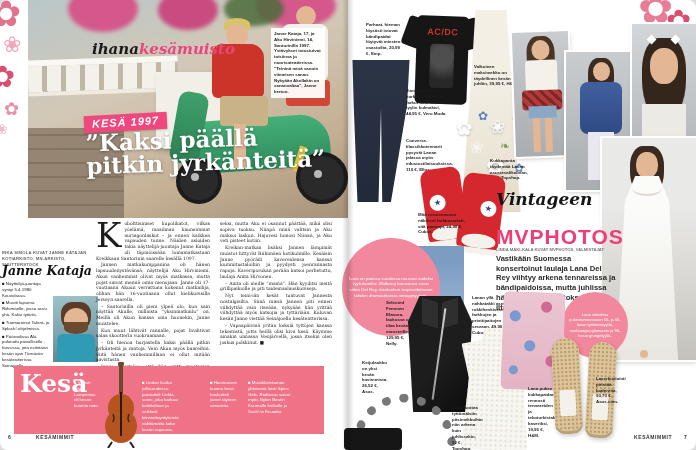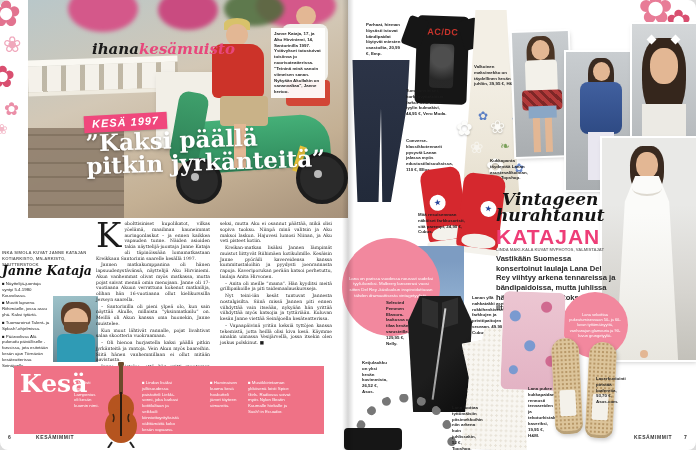--- a/index.html
+++ b/index.html
@@ -287,23 +287,22 @@
     <div class="abs photo" style="left:254px;top:138px;width:94px;height:222px;background:linear-gradient(180deg,#e9e9e7 0 30%,#d6d4cf 70%,#c3c1ba 100%);">
       <div class="hair-dark" style="left:28px;top:8px;width:34px;height:52px;"></div>
       <div class="head-skin" style="left:34px;top:14px;width:22px;height:26px;border-radius:46%;"></div>
       <div class="abs" style="position:absolute;left:8px;top:38px;width:74px;height:184px;background:linear-gradient(180deg,#fbfbf9 0 20%,#f2f1ed 60%,#e8e6df 100%);clip-path:polygon(34% 0,66% 0,80% 14%,92% 100%,8% 100%,20% 14%);"></div>
       <div class="abs" style="position:absolute;left:30px;top:42px;width:30px;height:14px;border-radius:50%;border-bottom:2px solid #ddd9d0;"></div>
       <div class="head-skin" style="left:38px;top:212px;width:8px;height:8px;"></div>
     </div>
 
     <div class="abs" id="rp-headline" style="left:148px;top:191px;text-align:center;">
       <span style="display:block;">Vintageen</span>
-      <span style="display:block;">hurahtanut</span>
-    </div>
-    <div class="abs" id="rp-headline-accent" style="left:148px;top:226px;">KATAJAN</div>
+    </div>
+    <div class="abs" id="rp-headline-accent" style="left:148px;top:226px;">MVPHOTOS</div>
     <div class="abs" id="byline-right" style="left:148px;top:247px;">LINDA MÄKI-KALA  KUVAT MVPHOTOS, VALMISTAJAT</div>
     <div class="abs" id="rp-standfirst" style="left:148px;top:254px;">Vastikään Suomessa konsertoinut laulaja Lana Del Rey viihtyy arkena tennareissa ja bändipaidoissa, mutta juhlissa hän säväyttää veistoksellisissa iltapuvuissa.</div>
 
     <div class="abs badge" style="left:-6px;top:238px;width:86px;height:86px;padding:6px;">Lana on parissa vuodessa noussut uudeksi tyyli-ikoniksi. Mulberry lanseerasi vuosi sitten Del Rey -käsilaukun inspiroiduttuaan tähden dramaattisesta vintagetyylistä.</div>
     <div class="abs badge" style="left:214px;top:292px;width:56px;height:56px;padding:5px;font-size:4px;">Lana sekoittaa pukeutumisessaan 50- ja 60-luvun tyttömäisyyttä, vanhanajan glamouria ja 90-luvun grungetyyliä.</div>
 
     <div class="abs cap" style="left:38px;top:300px;width:27px;font-weight:bold;">Selected Femmen Elanora-laukussa on tilaa kesän varusteille, 129,95 €, Nelly.</div>
 
     <div class="abs" id="leather-jacket" style="left:60px;">
       <div class="lapel" style="left:14px;top:4px;width:16px;height:26px;transform:skewY(18deg);"></div>

